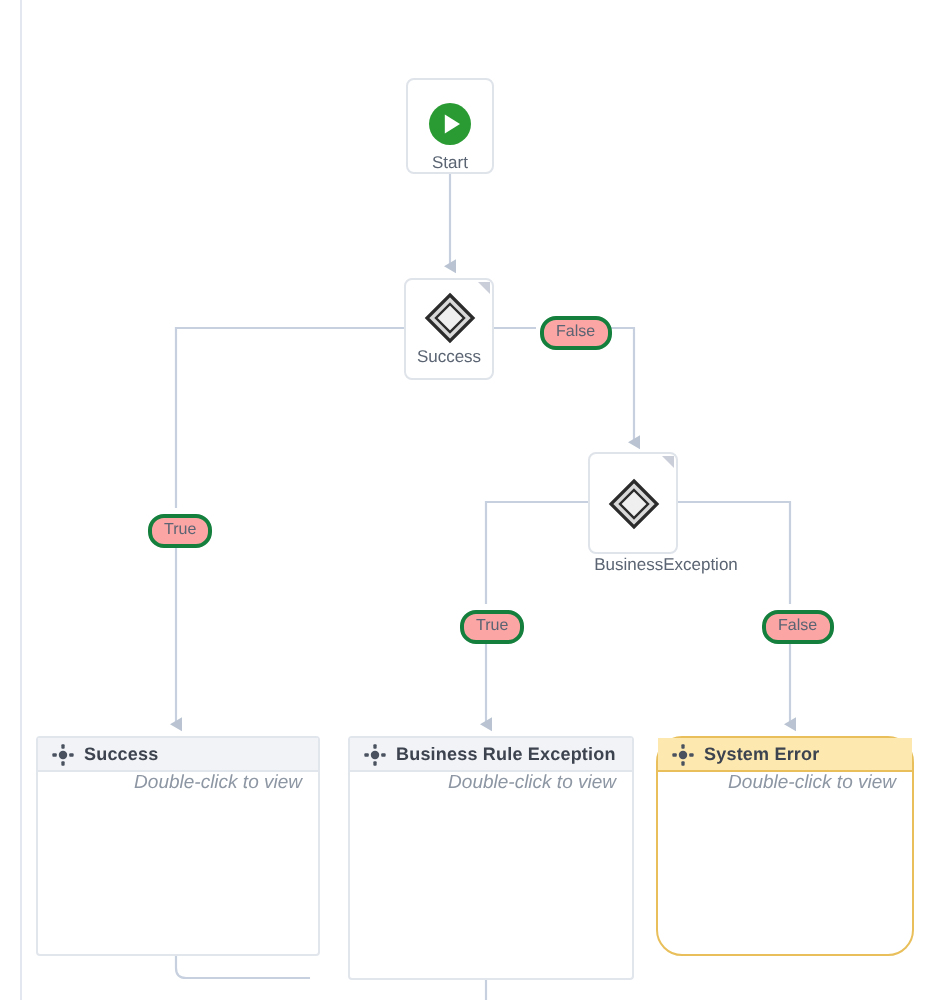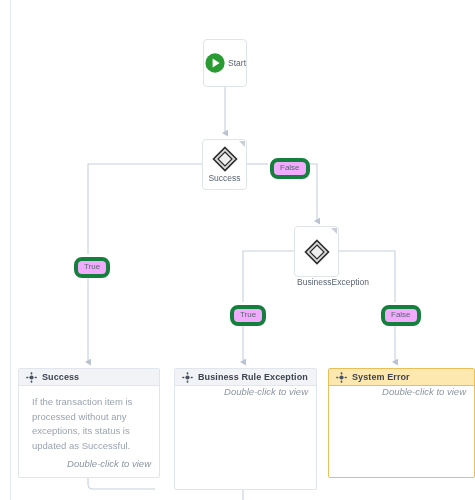--- a/index.html
+++ b/index.html
@@ -34,21 +34,21 @@
   .node{
     position:absolute;
     background:#ffffff;
     border:1px solid #dfe3ea;
     border-radius:4px;
     box-sizing:border-box;
   }
   
   .start-node{
     left:203px;top:39px;width:44px;height:48px;
-    display:flex;flex-direction:row;align-items:center;justify-content:flex-end;
+    display:flex;flex-direction:column;align-items:center;justify-content:flex-end;
     gap:2px;
   }
   .start-glyph{width:24px;height:24px;display:block;}
   .node-caption{
     font-size:8.5px;color:#5a6472;text-align:center;line-height:10px;
     white-space:nowrap;
   }
   
   .decision{
     display:flex;flex-direction:column;align-items:center;justify-content:center;
@@ -62,22 +62,22 @@
   }
   .dec-success{left:202px;top:139px;width:45px;height:51px;}
   .dec-bizex{left:294px;top:226px;width:45px;height:51px;}
   .diamond-glyph{width:26px;height:26px;display:block;}
   .dec-success .cap-in{font-size:8.5px;color:#5a6472;line-height:11px;}
 
   
   .edge-label{
     position:absolute;
     font-size:8px;color:#5a6472;
-    background:#f0abfc;
-    border:4px solid #15803d;
+    background:#fca5a5;
+    border:2px solid #15803d;
     border-radius:8px;
     padding:1px 6px 1.5px 6px;
     line-height:10px;
     white-space:nowrap;
   }
 
   
   .cbox{
     position:absolute;
     background:#ffffff;
@@ -184,39 +184,38 @@
     <div class="cbox-head">
       <svg class="seq-icon" viewBox="0 0 12 12">
         <circle cx="6" cy="6" r="2.3" fill="#4a5260"></circle>
         <rect x="5.1" y="0.2" width="1.8" height="2.4" rx=".5" fill="#4a5260"></rect>
         <rect x="5.1" y="9.4" width="1.8" height="2.4" rx=".5" fill="#4a5260"></rect>
         <rect x="0.2" y="5.1" width="2.4" height="1.8" rx=".5" fill="#4a5260"></rect>
         <rect x="9.4" y="5.1" width="2.4" height="1.8" rx=".5" fill="#4a5260"></rect>
       </svg>
       <span class="cbox-title">Success</span>
     </div>
-    <div class="cbox-body">If the transaction item is processed without any exceptions, its status is updated as Successful.</div>
     <div class="cbox-foot">Double-click to view</div>
   </div>
 
   <div class="cbox" style="left:174px;top:368px;width:143px;height:122px;">
     <div class="cbox-head">
       <svg class="seq-icon" viewBox="0 0 12 12">
         <circle cx="6" cy="6" r="2.3" fill="#4a5260"></circle>
         <rect x="5.1" y="0.2" width="1.8" height="2.4" rx=".5" fill="#4a5260"></rect>
         <rect x="5.1" y="9.4" width="1.8" height="2.4" rx=".5" fill="#4a5260"></rect>
         <rect x="0.2" y="5.1" width="2.4" height="1.8" rx=".5" fill="#4a5260"></rect>
         <rect x="9.4" y="5.1" width="2.4" height="1.8" rx=".5" fill="#4a5260"></rect>
       </svg>
       <span class="cbox-title">Business Rule Exception</span>
     </div>
     <div class="cbox-foot">Double-click to view</div>
   </div>
 
-  <div class="cbox warn" style="left:328px;top:368px;width:147px;height:110px;">
+  <div class="cbox warn" style="left:328px;top:368px;width:129px;height:110px;border-radius:13px;">
     <div class="cbox-head">
       <svg class="seq-icon" viewBox="0 0 12 12">
         <circle cx="6" cy="6" r="2.3" fill="#4a5260"></circle>
         <rect x="5.1" y="0.2" width="1.8" height="2.4" rx=".5" fill="#4a5260"></rect>
         <rect x="5.1" y="9.4" width="1.8" height="2.4" rx=".5" fill="#4a5260"></rect>
         <rect x="0.2" y="5.1" width="2.4" height="1.8" rx=".5" fill="#4a5260"></rect>
         <rect x="9.4" y="5.1" width="2.4" height="1.8" rx=".5" fill="#4a5260"></rect>
       </svg>
       <span class="cbox-title">System Error</span>
     </div>

